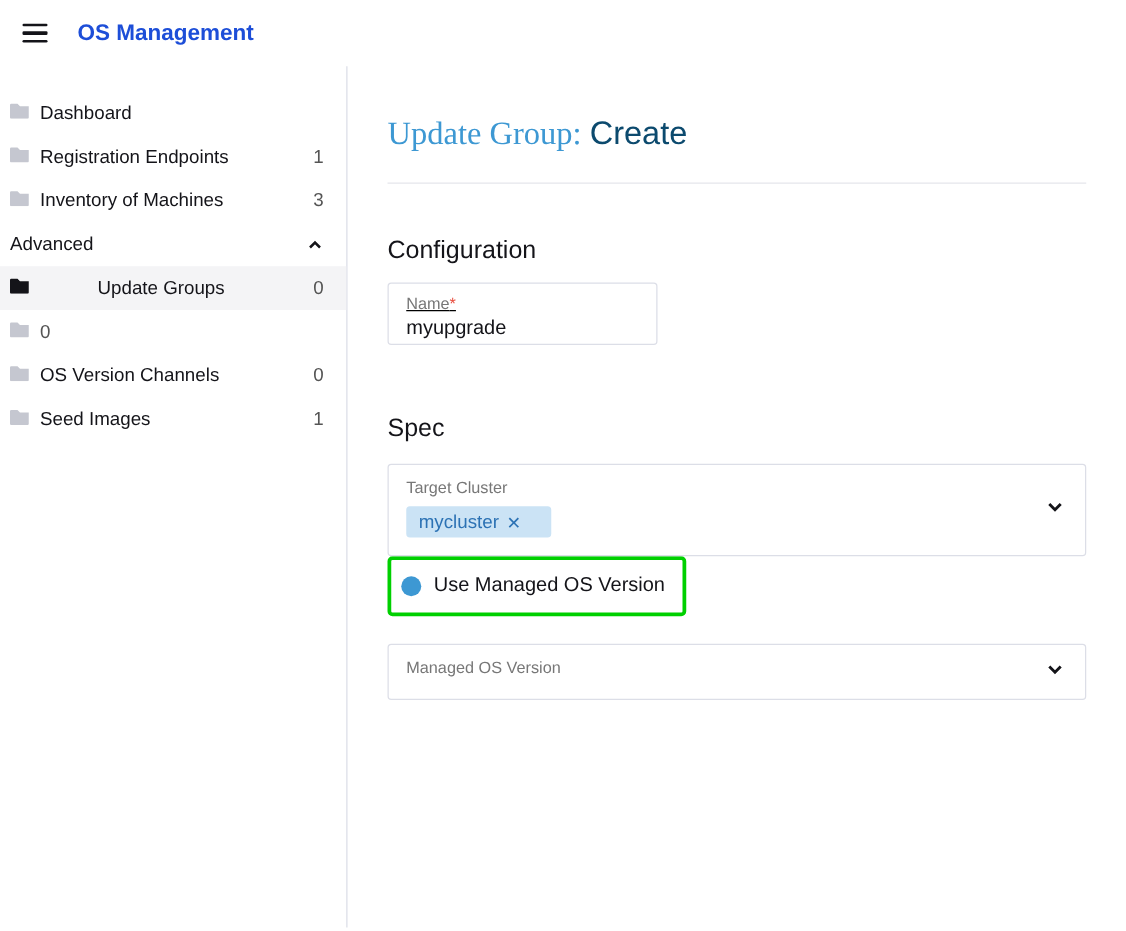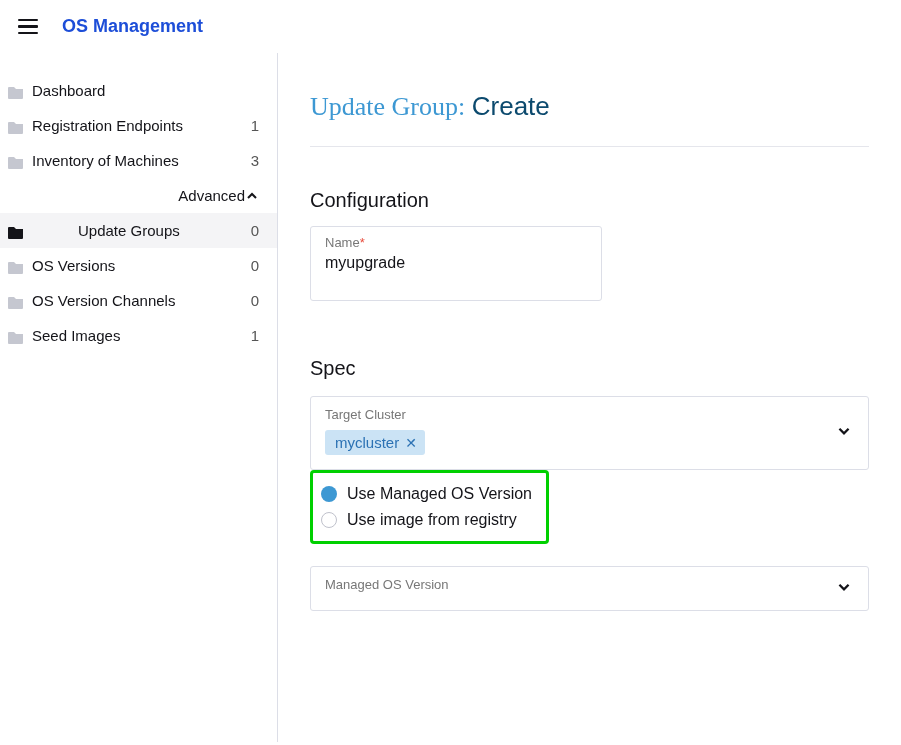--- a/index.html
+++ b/index.html
@@ -44,21 +44,21 @@
       height: calc(100% - 56px);
     }
     .sidebar {
       width: 278px;
       border-right: 1px solid #dcdee7;
       padding-top: 20px;
       flex-shrink: 0;
     }
     .nav-item {
       display: flex;
-      align-items: flex-end;
+      align-items: flex-start;
       padding: 9px 18px 9px 8px;
       cursor: pointer;
       font-size: 15px;
       color: #141419;
     }
     .nav-item.active {
       background: #f4f4f6;
       gap: 46px;
     }
     .nav-item .folder-icon {
@@ -77,21 +77,20 @@
       color: #555;
       font-size: 15px;
     }
     .nav-section-header {
       display: flex;
       align-items: center;
       padding: 9px 18px 9px 8px;
       cursor: pointer;
       font-size: 15px;
       color: #141419;
-      text-align: right;
     }
     .nav-section-header .label {
       flex: 1;
     }
     .chevron-up {
       width: 14px;
       height: 14px;
     }
     .main {
       flex: 1;
@@ -119,22 +118,23 @@
       margin-bottom: 14px;
       margin-top: 32px;
     }
     .section-heading.spec {
       margin-top: 56px;
       margin-bottom: 16px;
     }
     .field-box {
       border: 1px solid #dcdee7;
       border-radius: 3px;
-      padding: 8px 14px 28px 14px;
-      width: 292px;
+      padding: 8px 14px 3px 14px;
+      width: 216px;
+      text-decoration: underline;
     }
     .field-box-full {
       border: 1px solid #dcdee7;
       border-radius: 3px;
       padding: 10px 14px 14px 14px;
       width: 100%;
       position: relative;
     }
     .field-label {
       font-size: 13px;
@@ -151,21 +151,21 @@
       color: #141419;
       width: 100%;
       font-family: inherit;
     }
     .tag {
       display: inline-flex;
       align-items: center;
       background: #cbe3f5;
       color: #2c72b4;
       border-radius: 3px;
-      padding: 4px 8px 4px 10px;
+      padding: 4px 24px 4px 10px;
       font-size: 15px;
       margin-top: 4px;
       gap: 6px;
     }
     .tag .tag-x {
       cursor: pointer;
       display: inline-flex;
       align-items: center;
       color: #2c72b4;
       font-size: 14px;
@@ -276,21 +276,20 @@
       <span class="label">Update Groups</span>
       <span class="count">0</span>
     </div>
 
     <div class="nav-item">
       <span class="folder-icon">
         <svg viewBox="0 0 16 13" fill="#c5c7d0">
             <path d="M1 1h5l2 2h7v9a1 1 0 0 1-1 1H1a1 1 0 0 1-1-1V2a1 1 0 0 1 1-1z"></path>
           </svg>
       </span>
-      <span class="label">OS Versions</span>
       <span class="count">0</span>
     </div>
 
     <div class="nav-item">
       <span class="folder-icon">
         <svg viewBox="0 0 16 13" fill="#c5c7d0">
             <path d="M1 1h5l2 2h7v9a1 1 0 0 1-1 1H1a1 1 0 0 1-1-1V2a1 1 0 0 1 1-1z"></path>
           </svg>
       </span>
       <span class="label">OS Version Channels</span>
@@ -337,24 +336,20 @@
             <path d="M3 5l4 4 4-4"></path>
           </svg>
       </span>
     </div>
 
     <div class="highlight-box">
       <div class="radio-row">
         <span class="radio-circle selected"></span>
         <span>Use Managed OS Version</span>
       </div>
-      <div class="radio-row">
-        <span class="radio-circle unselected"></span>
-        <span>Use image from registry</span>
-      </div>
     </div>
 
     <div class="field-box-full">
       <div class="field-label">Managed OS Version</div>
       <span class="dropdown-chevron">
         <svg width="16" height="16" viewBox="0 0 14 14" fill="none" stroke="#141419" stroke-width="2">
             <path d="M3 5l4 4 4-4"></path>
           </svg>
       </span>
     </div>

